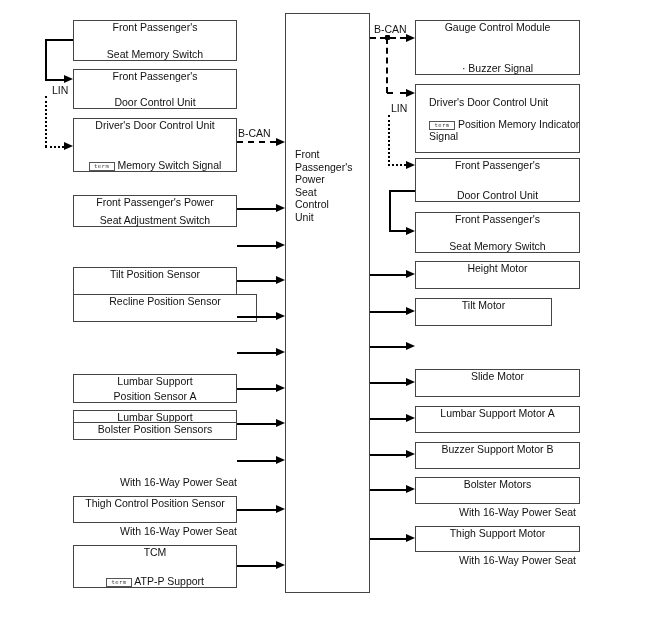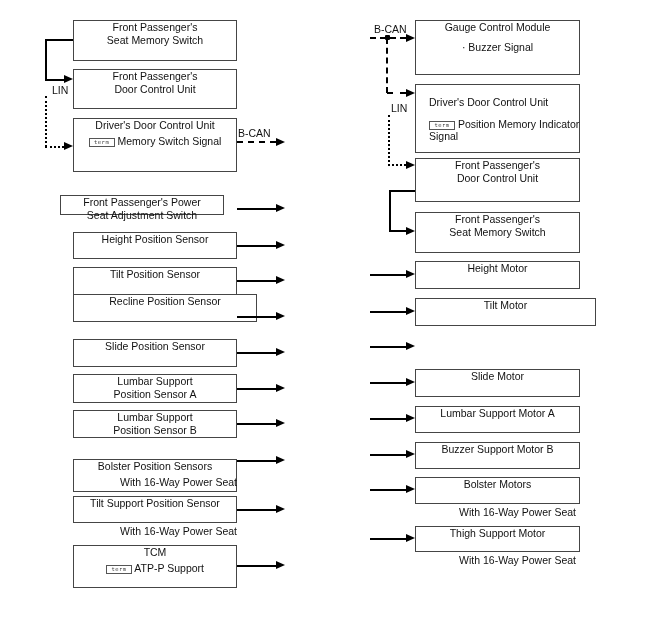--- a/index.html
+++ b/index.html
@@ -1,19 +1,19 @@
 <!DOCTYPE html>
 <html><head>
 <meta charset="utf-8">
 <style>
   html,body{margin:0;padding:0;background:#fff;}
   #stage{position:relative;width:655px;height:621px;background:#ffffff;
          font-family:"Liberation Sans","DejaVu Sans",sans-serif;color:#111;overflow:hidden;}
   .bx{position:absolute;box-sizing:border-box;border:1.5px solid #454545;background:#fff;
-      display:flex;flex-direction:column;align-items:center;justify-content:flex-start;
+      display:flex;flex-direction:column;align-items:center;justify-content:space-between;
       text-align:center;font-size:10.5px;line-height:12.5px;}
   .bx .ln{display:block;}
   .bx.leftalign{align-items:flex-start;text-align:left;justify-content:flex-start;}
   .sig{margin-top:3px;white-space:nowrap;}
   .term{display:inline-block;box-sizing:border-box;border:1px solid #555;background:#fff;
         font-family:"DejaVu Sans Mono",monospace;font-size:5.5px;line-height:7px;
         padding:0 2px;letter-spacing:.5px;color:#444;vertical-align:1px;min-width:26px;text-align:center;}
   .cap{position:absolute;font-size:10.5px;text-align:right;white-space:nowrap;}
   .lbl{position:absolute;font-size:10.5px;white-space:nowrap;}
   .hl{position:absolute;height:0;border-top:2px solid #000;}
@@ -26,77 +26,81 @@
       border-bottom:4.5px solid transparent;border-left:9px solid #000;}
   .jd{position:absolute;width:5px;height:5px;background:#000;border-radius:1px;}
   .cu{padding:134px 2px 0 9px;text-align:left;font-size:10.5px;line-height:12.6px;}
   .center-box{align-items:flex-start;justify-content:flex-start;}
 </style>
 </head>
 <body>
 
 <div id="stage">
 
+  <div class="bx center-box" style="left:285px;top:13px;width:85px;height:580px">
+    <div class="cu">
+      <span class="ln">Front</span>
+      <span class="ln">Passenger's</span>
+      <span class="ln">Power</span>
+      <span class="ln">Seat</span>
+      <span class="ln">Control</span>
+      <span class="ln">Unit</span>
+    </div>
+  </div>
 
   <div class="bx" style="left:73px;top:20px;width:164px;height:41px">
     <span class="ln">Front Passenger's</span>
     <span class="ln">Seat Memory Switch</span>
   </div>
 
   <div class="bx" style="left:73px;top:69px;width:164px;height:40px">
     <span class="ln">Front Passenger's</span>
     <span class="ln">Door Control Unit</span>
   </div>
 
   <div class="bx" style="left:73px;top:118px;width:164px;height:54px">
     <span class="ln">Driver's Door Control Unit</span>
     <span class="sig">
       <span class="term">term</span>
       <span>Memory Switch Signal</span>
     </span>
   </div>
 
-  <div class="bx" style="left:60px;top:195px;width:164px;height:20px">
+  <div class="bx" style="left:73px;top:195px;width:164px;height:32px">
     <span class="ln">Front Passenger's Power</span>
     <span class="ln">Seat Adjustment Switch</span>
   </div>
 
-  <div class="bx" style="left:73px;top:232px;width:164px;height:27px">
-    <span class="ln">Height Position Sensor</span>
-  </div>
 
   <div class="bx" style="left:73px;top:267px;width:164px;height:28px">
     <span class="ln">Tilt Position Sensor</span>
   </div>
 
   <div class="bx" style="left:73px;top:294px;width:184px;height:28px">
     <span class="ln">Recline Position Sensor</span>
   </div>
 
-  <div class="bx" style="left:73px;top:339px;width:164px;height:28px">
-    <span class="ln">Slide Position Sensor</span>
-  </div>
 
   <div class="bx" style="left:73px;top:374px;width:164px;height:29px">
     <span class="ln">Lumbar Support</span>
     <span class="ln">Position Sensor A</span>
   </div>
 
   <div class="bx" style="left:73px;top:410px;width:164px;height:28px">
     <span class="ln">Lumbar Support</span>
     <span class="ln">Position Sensor B</span>
   </div>
 
-  <div class="bx" style="left:73px;top:459px;width:164px;height:33px">
+  <div class="bx" style="left:73px;top:422px;width:164px;height:18px">
     <span class="ln">Bolster Position Sensors</span>
   </div>
   <div class="cap" style="left:73px;top:476px;width:164px">With 16-Way Power Seat</div>
 
   <div class="bx" style="left:73px;top:496px;width:164px;height:27px">
-    <span class="ln">Tilt Support Position Sensor</span>
+    <span class="ln">Thigh Control Position Sensor</span>
   </div>
   <div class="cap" style="left:73px;top:525px;width:164px">With 16-Way Power Seat</div>
 
   <div class="bx" style="left:73px;top:545px;width:164px;height:43px">
     <span class="ln">TCM</span>
     <span class="sig">
       <span class="term">term</span>
       <span>ATP-P Support</span>
     </span>
   </div>
@@ -121,21 +125,21 @@
 
   <div class="bx" style="left:415px;top:212px;width:165px;height:41px">
     <span class="ln">Front Passenger's</span>
     <span class="ln">Seat Memory Switch</span>
   </div>
 
   <div class="bx" style="left:415px;top:261px;width:165px;height:28px">
     <span class="ln">Height Motor</span>
   </div>
 
-  <div class="bx" style="left:415px;top:298px;width:181px;height:28px">
+  <div class="bx" style="left:415px;top:298px;width:137px;height:28px">
     <span class="ln">Tilt Motor</span>
   </div>
 
 
   <div class="bx" style="left:415px;top:406px;width:165px;height:27px">
     <span class="ln">Lumbar Support Motor A</span>
   </div>
 
   <div class="bx" style="left:415px;top:369px;width:165px;height:28px">
     <span class="ln">Slide Motor</span>

